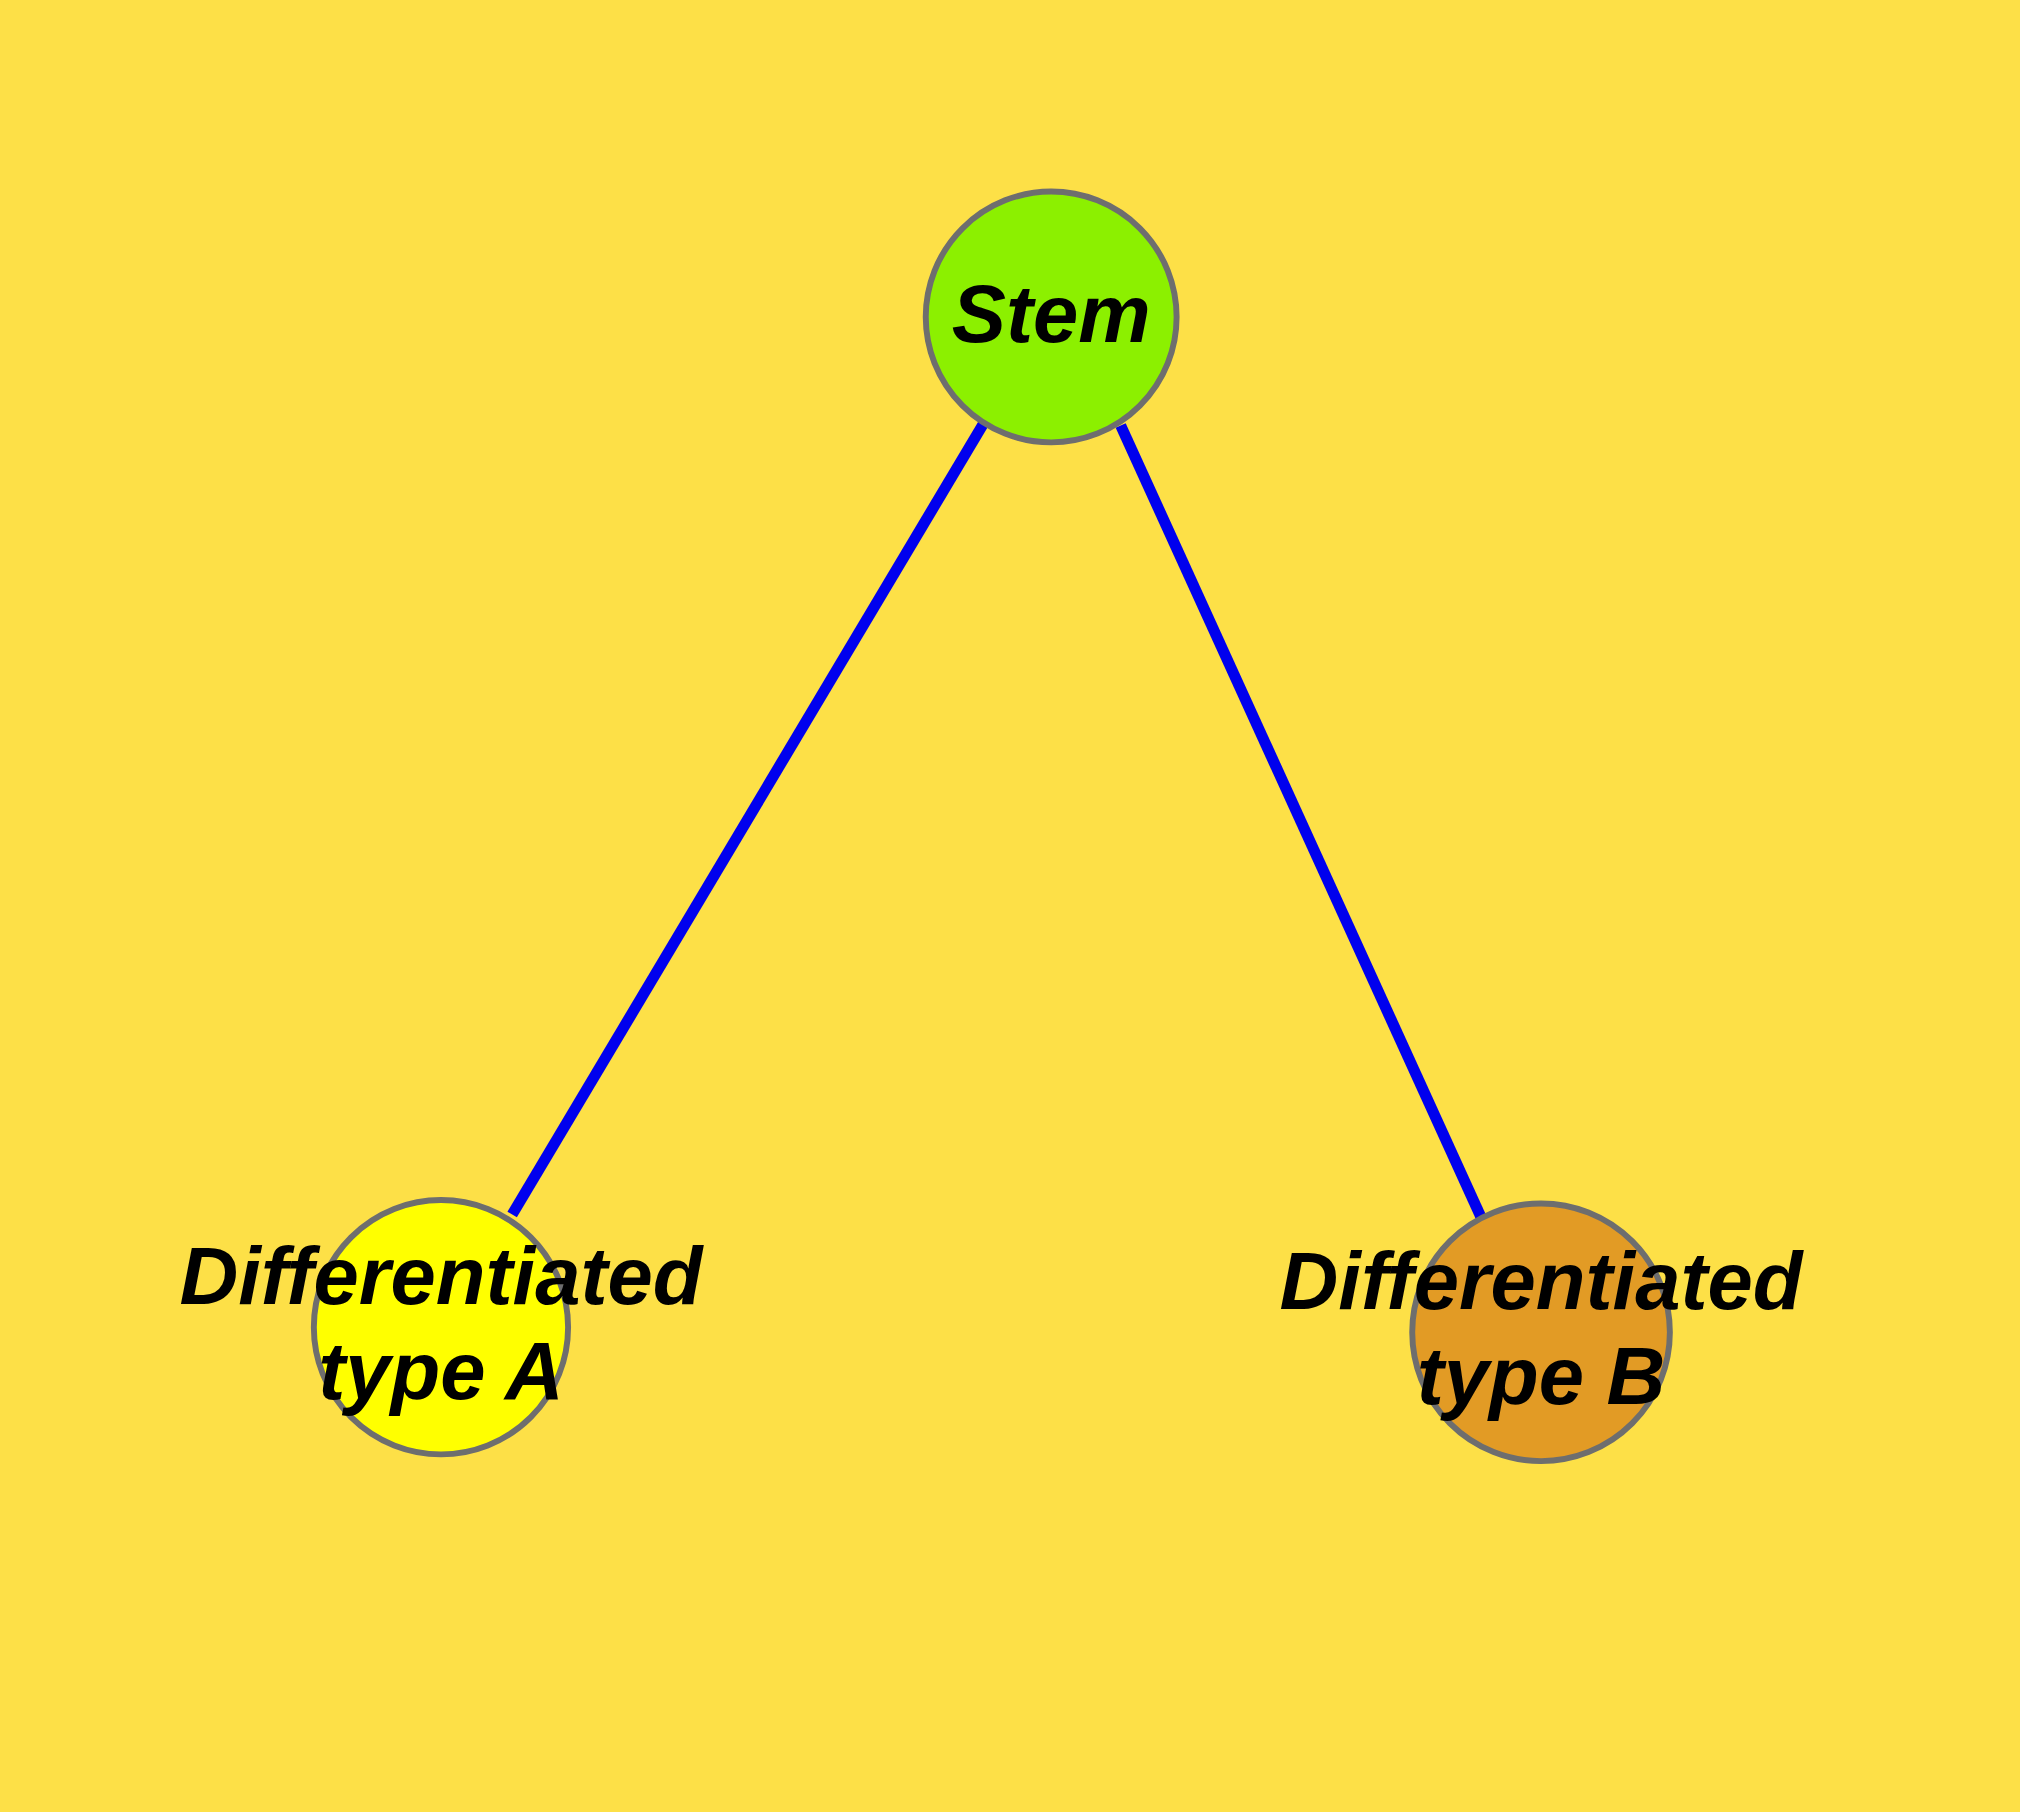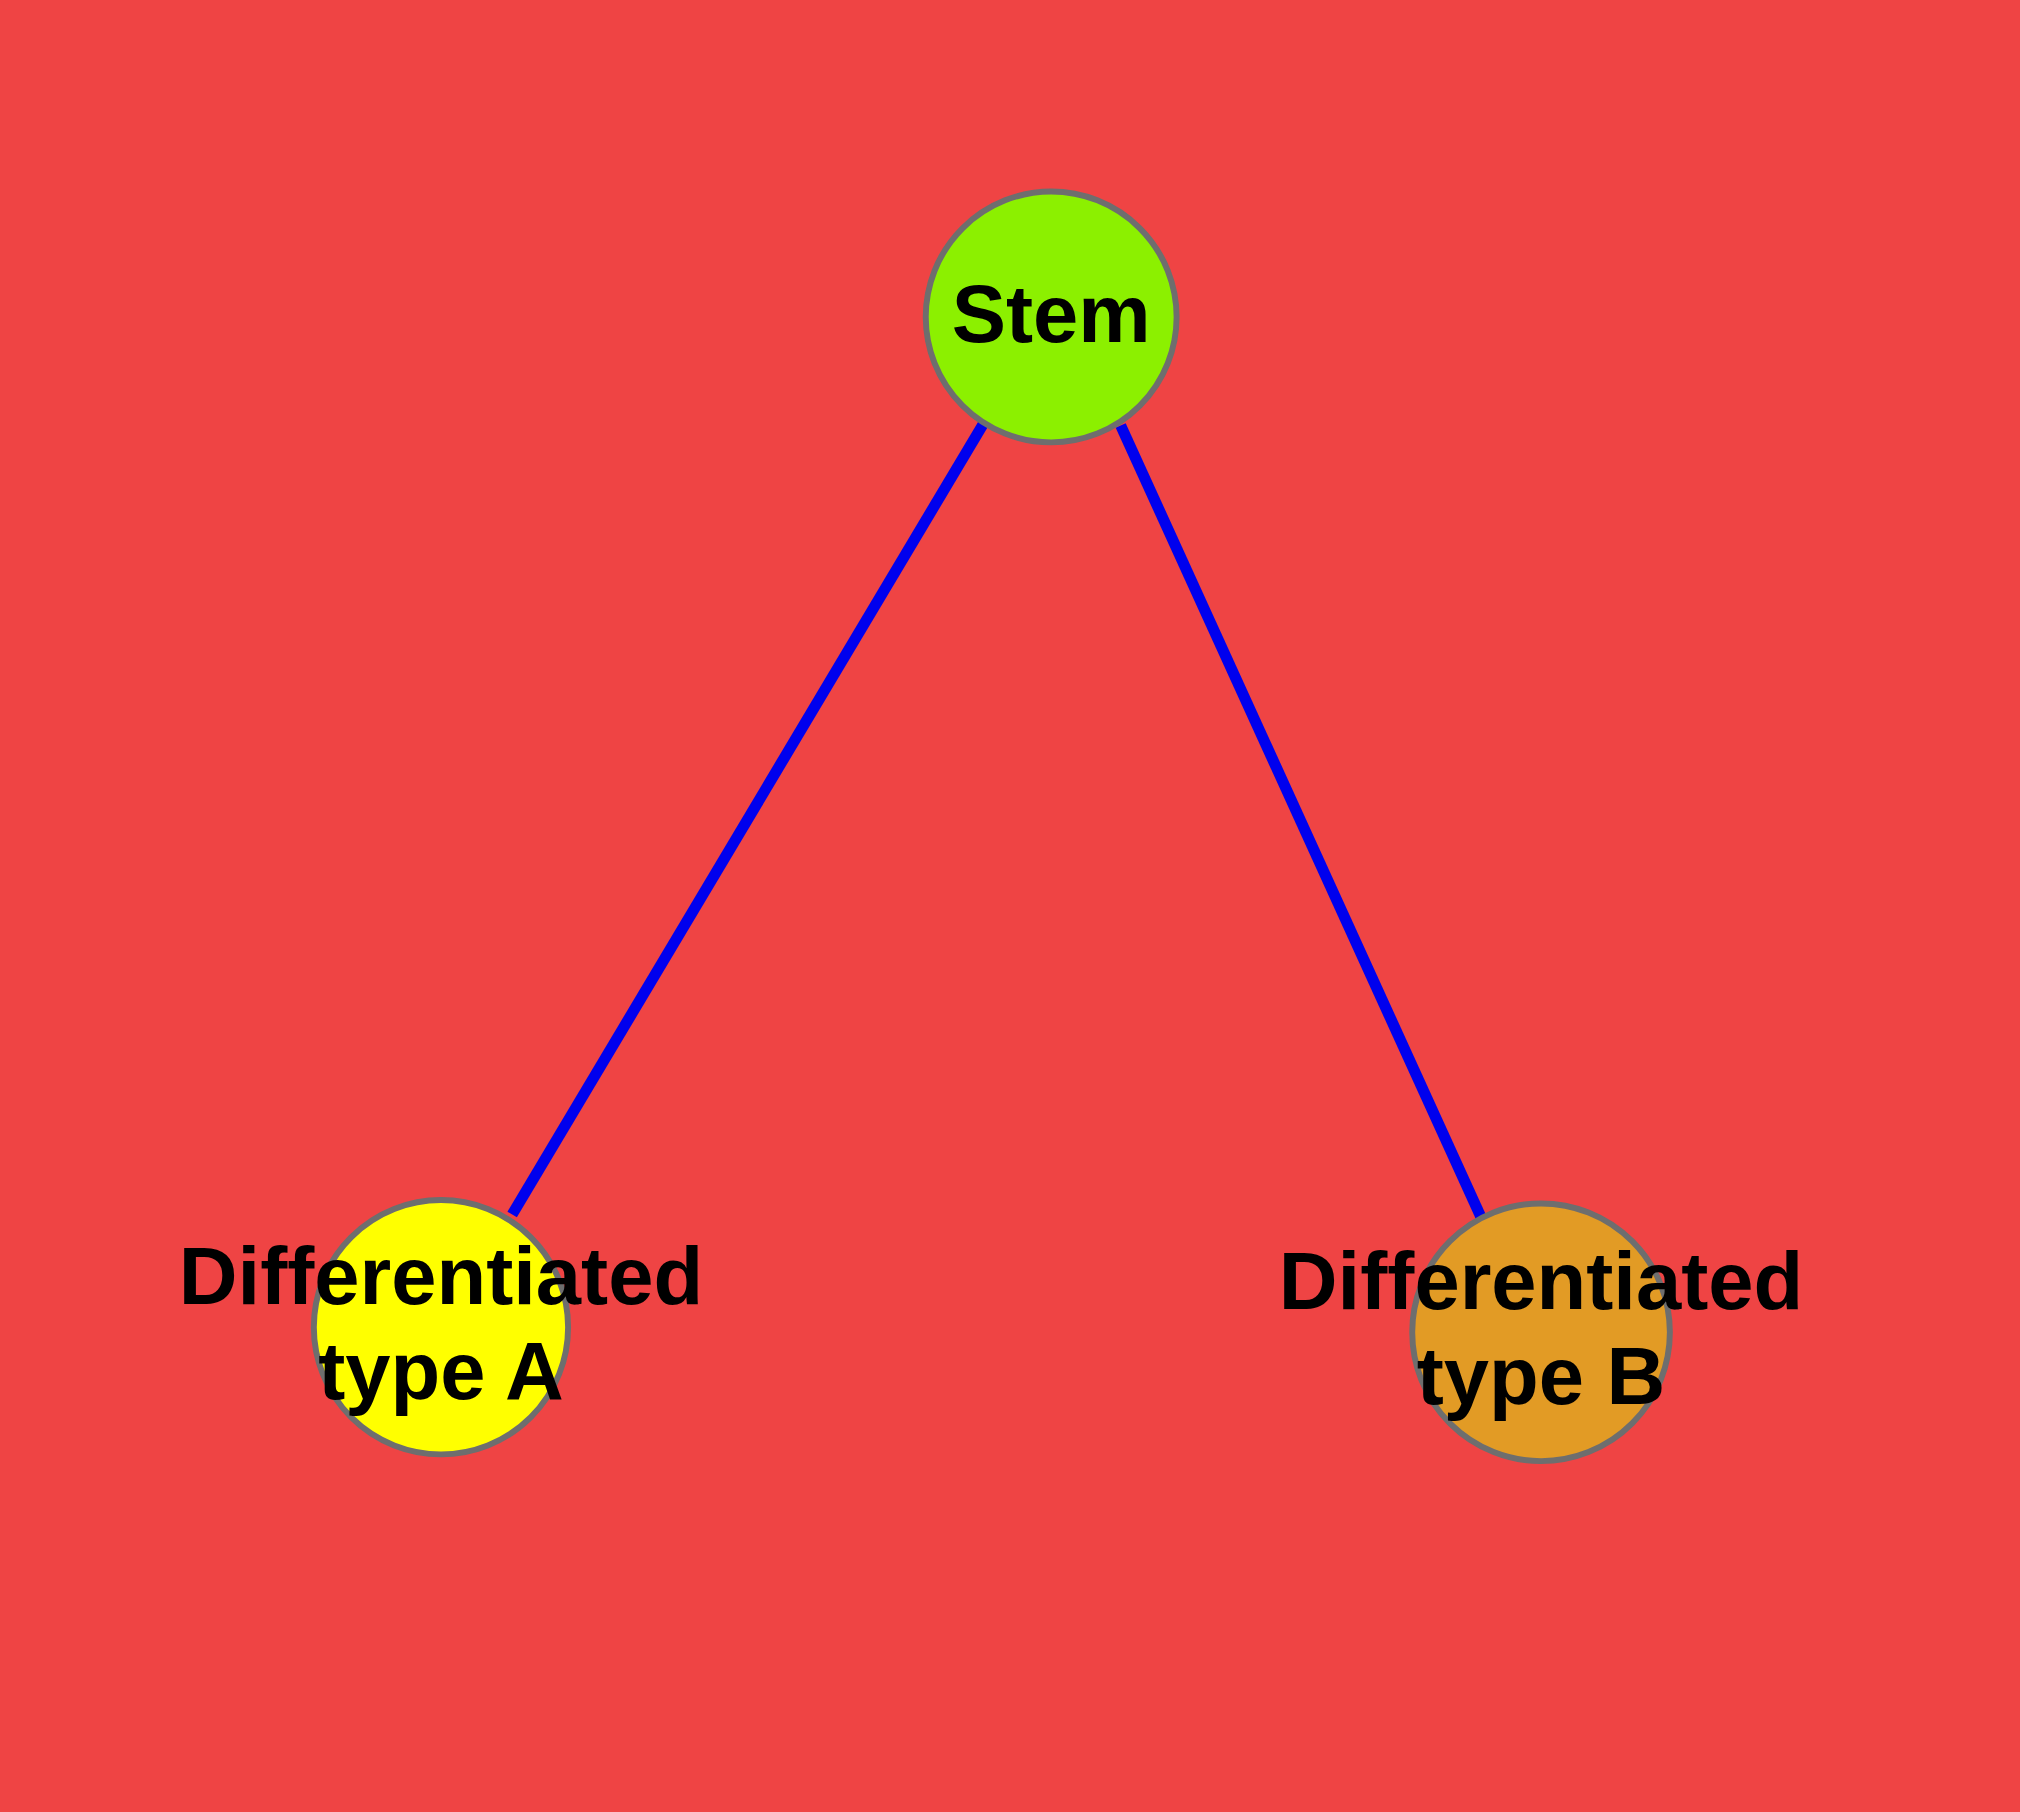--- a/index.html
+++ b/index.html
@@ -4,23 +4,24 @@
 <style>
   html, body {
     margin: 0;
     padding: 0;
     background: #ffffff;
   }
   #canvas {
     position: relative;
     width: 2021px;
     height: 1812px;
-    background: #ef4444;
+    background: #fde047;
     overflow: hidden;
     font-family: "Liberation Sans", sans-serif;
+    font-style: italic;
   }
   #graph-svg {
     position: absolute;
     top: 0;
     left: 0;
     width: 2021px;
     height: 1812px;
     display: block;
   }
   .node-label {

